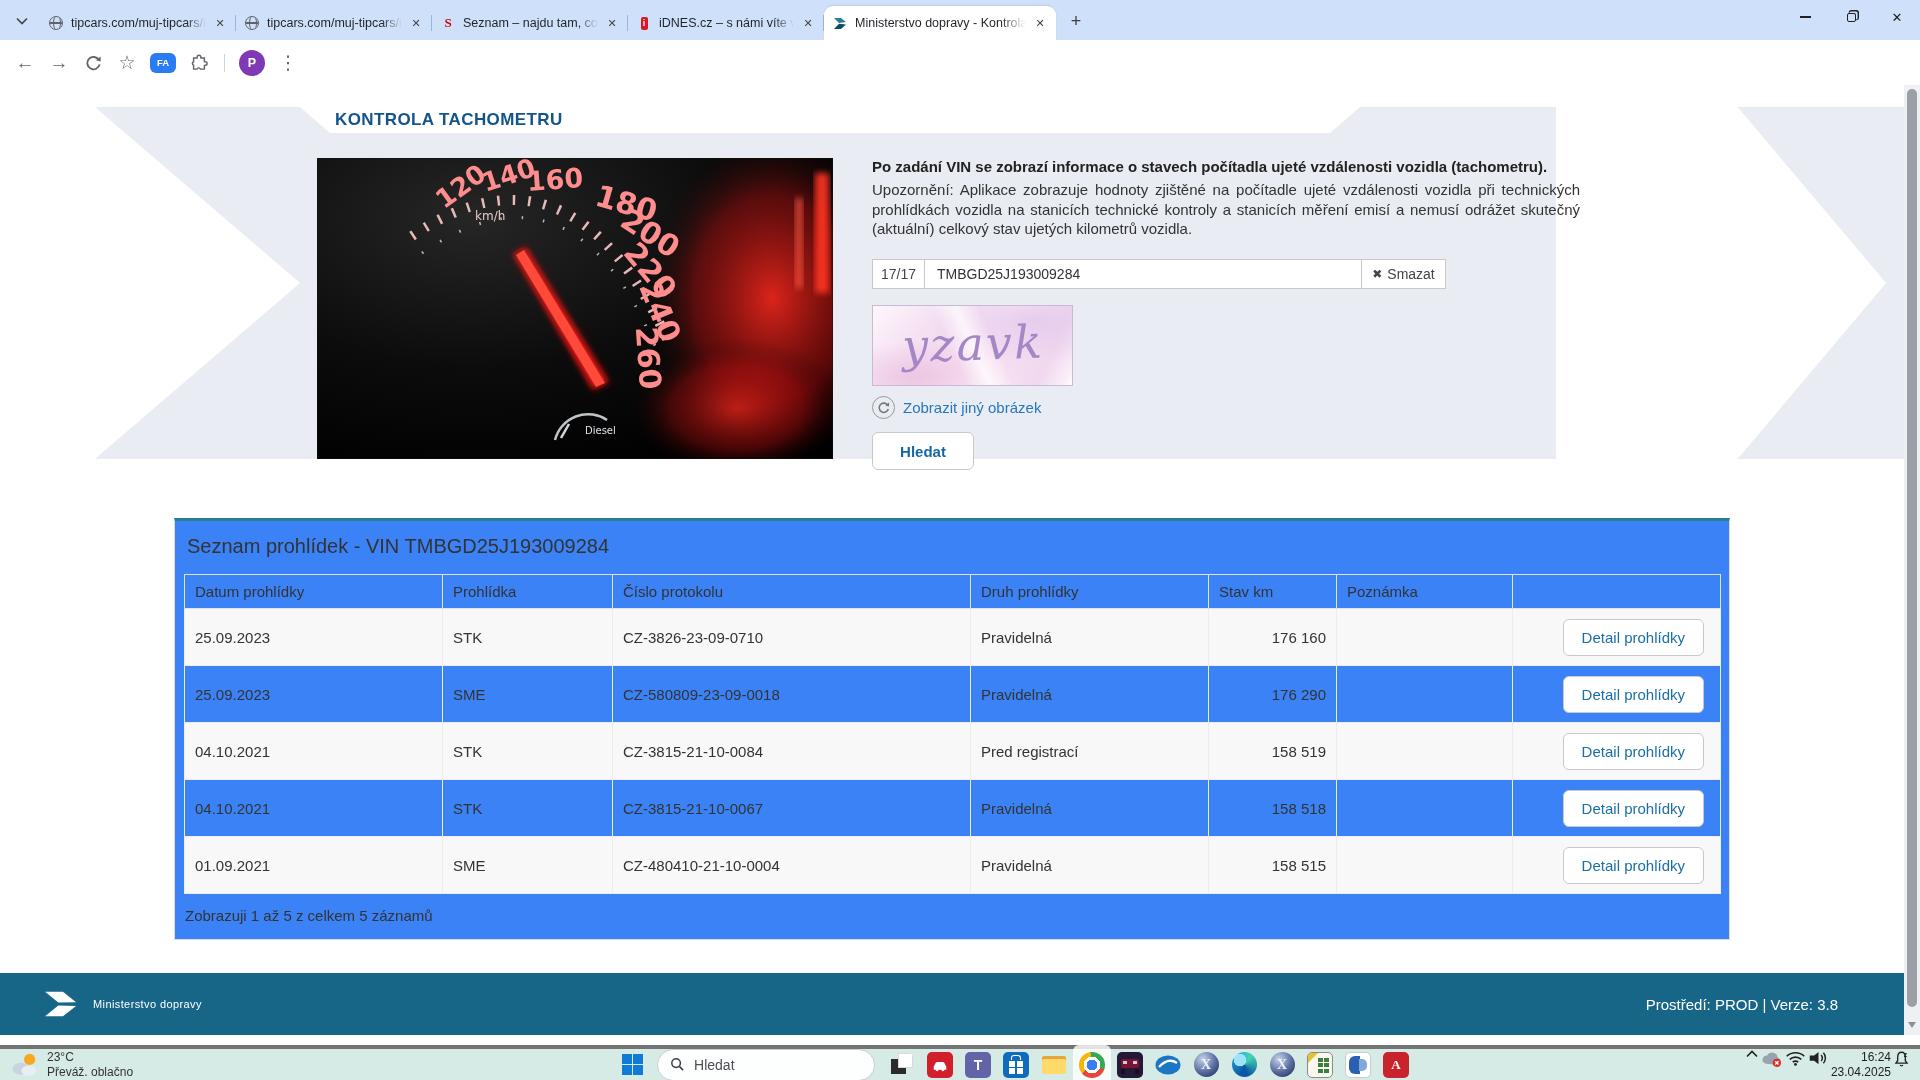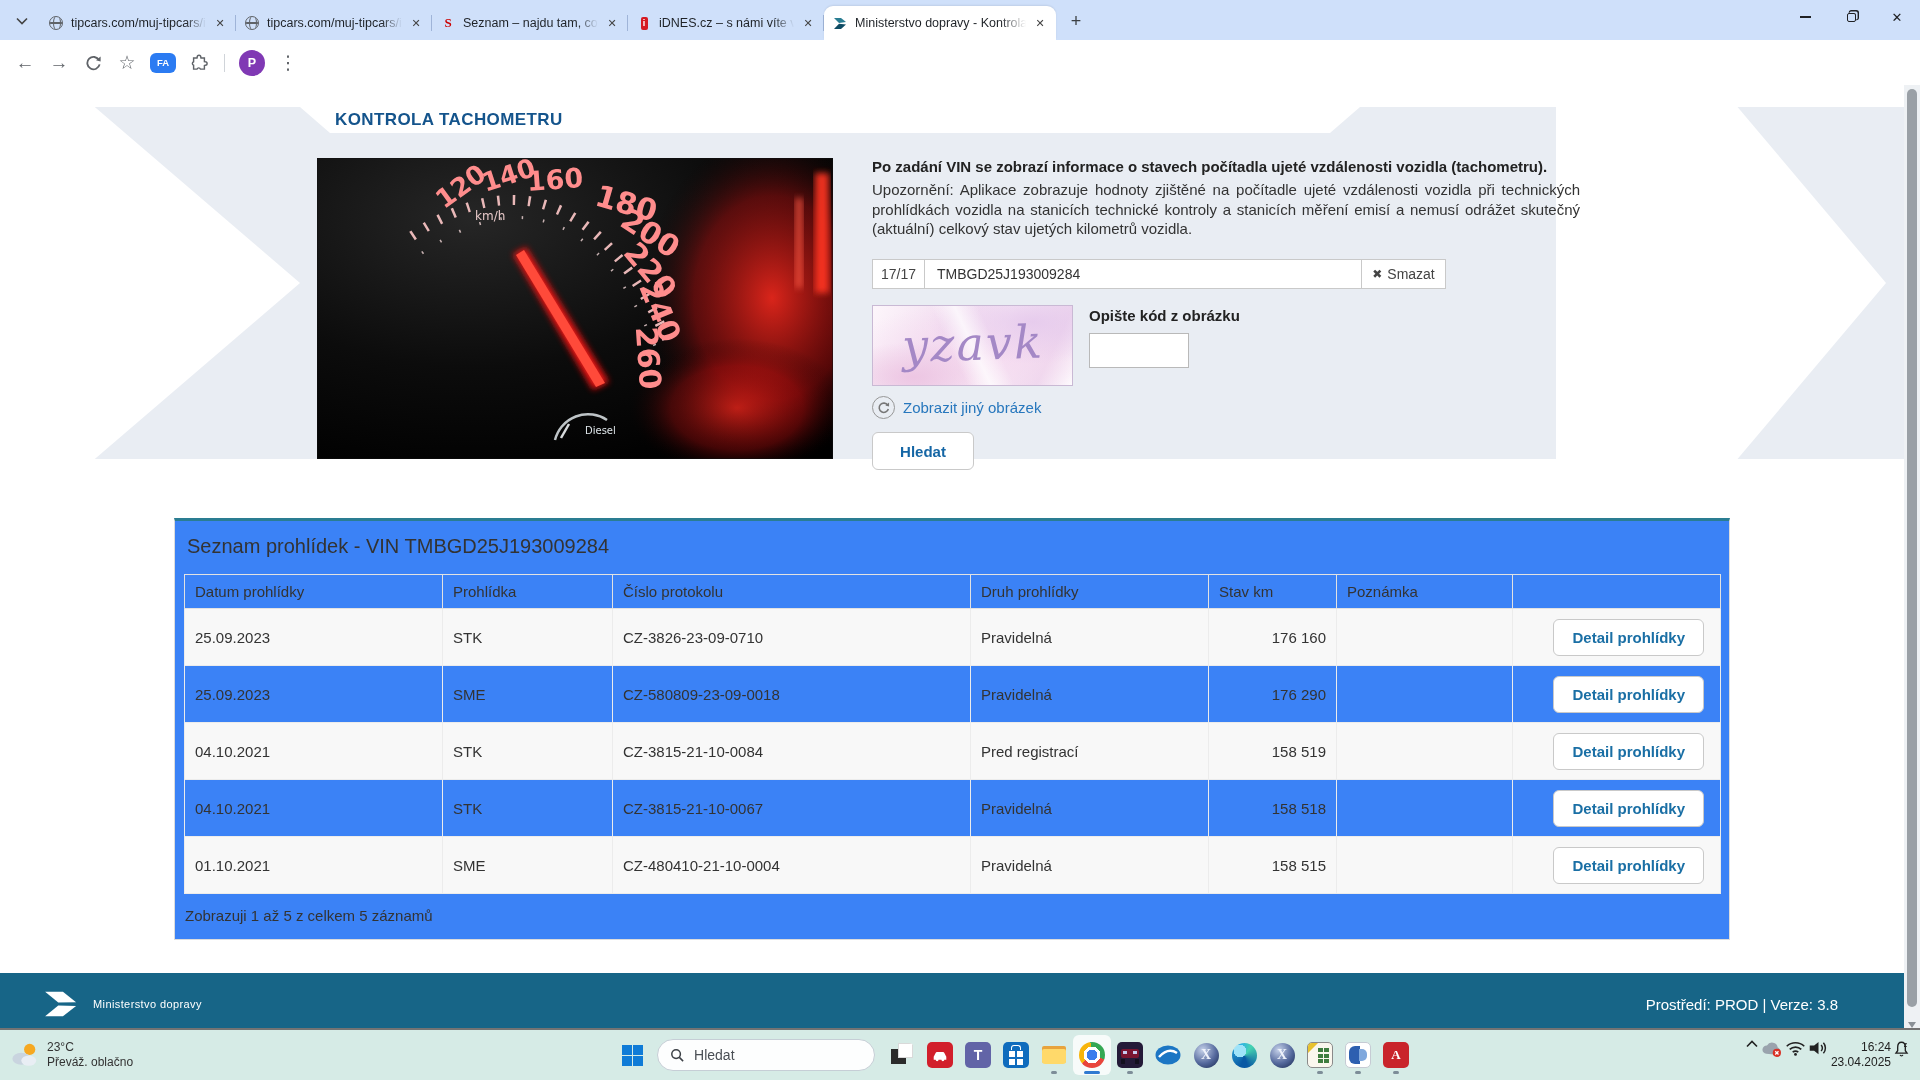--- a/index.html
+++ b/index.html
@@ -74,36 +74,36 @@
 
   
   .panel { position:absolute; left:174px; top:433px; width:1556px; border:1px solid #dcdcdc; border-top:3px solid #2a7d92; background:#3b82f6; }
   .pheading { font-size:20px; color:#333; padding:14px 12px 16px; }
   table.grid { border-collapse:collapse; margin:0 9px; width:1536px; table-layout:fixed; font-size:15px; color:#333; }
   table.grid th { text-align:left; font-weight:normal; padding:8px 10px; border:1px solid #e2e2e2; height:34px; }
   table.grid td { padding:8px 10px; border:1px solid #ececec; height:57px; vertical-align:middle; }
   tr.r-odd td { background:#f8f8f8; }
   .kmcell { text-align:right; }
   .c-datum{width:258px}.c-proh{width:170px}.c-cislo{width:358px}.c-druh{width:238px}.c-km{width:128px}.c-poz{width:176px}.c-act{width:208px}
-  .detailbtn { float:right; margin-right:6px; background:#fff; border:1px solid #c9c9c9; border-radius:6px; color:#1a6fa5; font-size:15px; font-weight:bold; padding:9px 18px; cursor:pointer; font-family:"Liberation Sans",sans-serif; }
+  .detailbtn { float:right; margin-right:6px; background:#fff; border:1px solid #c9c9c9; border-radius:6px; color:#1a6fa5; font-size:15px; font-weight:normal; padding:9px 18px; cursor:pointer; font-family:"Liberation Sans",sans-serif; }
   .summary { font-size:15px; color:#333; padding:13px 10px 15px; }
 
   
   .sfooter { position:absolute; left:0; right:0; bottom:0; height:62px; background:#176587; color:#fff; display:flex; align-items:center; }
   .flogo { display:flex; align-items:center; margin-left:43px; gap:12px; }
   .ftext { font-size:11px; letter-spacing:.4px; }
   .fenv { margin-left:auto; margin-right:66px; font-size:15px; }
 
   
   .sbar { position:absolute; top:85px; right:0; width:16px; bottom:45px; background:#eef1f4; }
   .sthumb { position:absolute; left:3px; right:3px; top:4px; bottom:28px; background:#9aa0a6; border-radius:5px; }
   .sarrow { position:absolute; bottom:7px; left:4px; width:0; height:0; border-left:4px solid transparent; border-right:4px solid transparent; border-top:6px solid #8a9096; }
 
   
-  .taskbar { position:absolute; left:0; right:0; bottom:0; height:52px; background:#d6ebe6; border-top:2px solid #737373; display:flex; align-items:center; }
+  .taskbar { position:absolute; left:0; right:0; bottom:0; height:35px; background:#d6ebe6; border-top:4px solid #737373; display:flex; align-items:center; }
   .weather { display:flex; align-items:center; gap:7px; margin-left:10px; }
   .wtxt { font-size:12px; color:#333; line-height:1.25; }
   .startbtn { margin-left:480px; width:38px; height:38px; display:flex; align-items:center; justify-content:center; border-radius:5px; }
   .winlogo { width:21px; height:21px; display:grid; grid-template-columns:10px 10px; grid-template-rows:10px 10px; gap:1px; }
   .winlogo div { background:#0f7bd7; }
   .tsearch { margin-left:6px; width:218px; height:32px; background:#fdfefe; border:1px solid #c6ced6; border-radius:16px; display:flex; align-items:center; padding:0 12px; gap:9px; }
   .tsearch span { color:#4a4f55; font-size:14px; }
   .apps { display:flex; align-items:center; margin-left:8px; }
   .slot { position:relative; width:38px; height:40px; display:flex; align-items:center; justify-content:center; border-radius:6px; }
   .slot.activeapp { background:rgba(255,255,255,.8); }
@@ -265,24 +265,20 @@
           <input class="vinv" type="text" value="TMBGD25J193009284" style="">
           <div class="clearbtn">
             <span style="font-size:12px;">✖</span>
             <span>Smazat</span>
           </div>
         </div>
 
         <div class="caprow">
           <div class="captcha">
             <span class="capword">yzavk</span>
-          </div>
-          <div class="capside">
-            <div class="caplabel">Opište kód z obrázku</div>
-            <input class="capinput" type="text" style="">
           </div>
         </div>
 
         <div class="refrow">
           <span class="refi">
             <svg width="13" height="13" viewBox="0 0 14 14">
                 <path d="M11.6 4.6 A5 5 0 1 0 12.2 8.6" fill="none" stroke="#777" stroke-width="1.7"></path>
                 <polygon points="13,1.6 13,6 9,4.8" fill="#777"></polygon>
               </svg>
           </span>
@@ -355,21 +351,21 @@
             <td>STK</td>
             <td>CZ-3815-21-10-0067</td>
             <td>Pravidelná</td>
             <td class="kmcell">158 518</td>
             <td></td>
             <td>
                 <button class="detailbtn">Detail prohlídky</button>
               </td>
           </tr>
           <tr class="r-odd">
-            <td>01.10.2021</td>
+            <td>01.09.2021</td>
             <td>SME</td>
             <td>CZ-480410-21-10-0004</td>
             <td>Pravidelná</td>
             <td class="kmcell">158 515</td>
             <td></td>
             <td>
                 <button class="detailbtn">Detail prohlídky</button>
               </td>
           </tr>
         </tbody>

